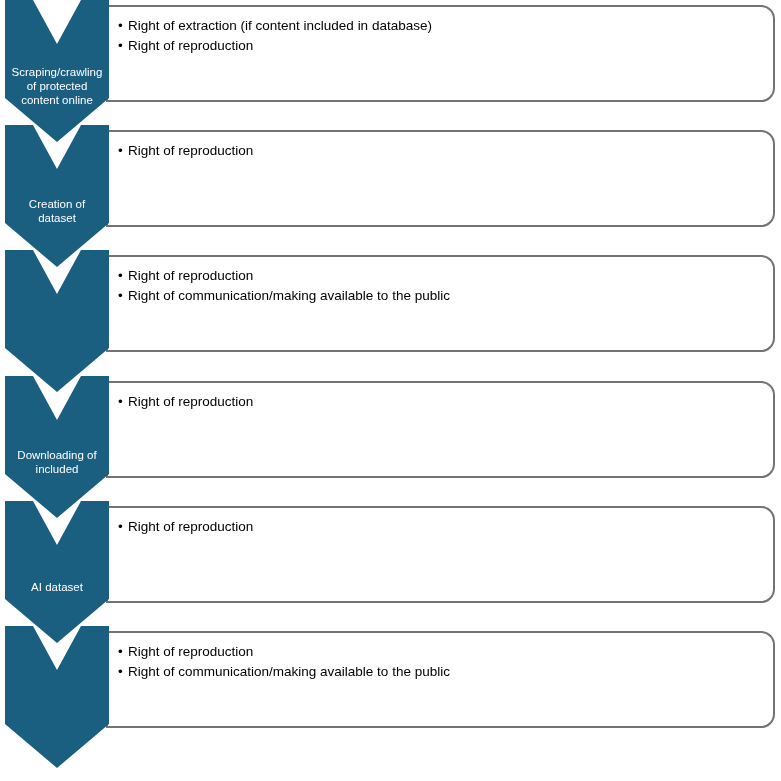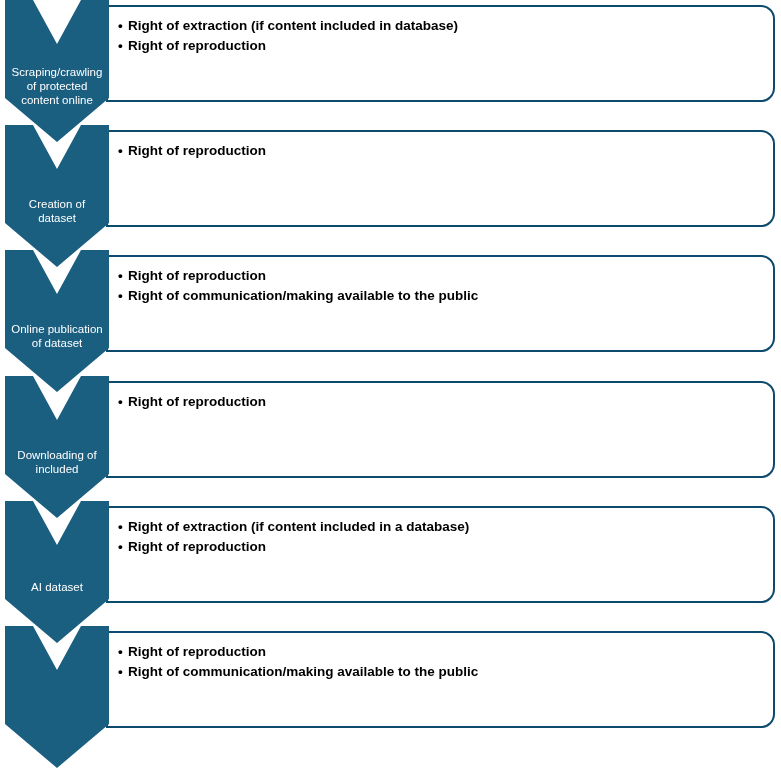--- a/index.html
+++ b/index.html
@@ -60,25 +60,24 @@
     pointer-events: none;
   }
 
   
   .box {
     position: absolute;
     left: 106px;
     top: 5px;
     width: 669px;
     height: 97px;
-    border: 2px solid #0c4a6e;
+    border: 2px solid #737373;
     border-radius: 0 14px 14px 0;
     background: #ffffff;
     z-index: 1;
-    font-weight: bold;
   }
   .bullets {
     margin: 0;
     padding: 9px 10px 0 10px;
     list-style: none;
   }
   .bullets li {
     position: relative;
     padding-left: 10px;
     font-size: 13.5px;
@@ -135,42 +134,39 @@
       <div class="box">
         <ul class="bullets">
           <li>Right of reproduction</li>
           <li>Right of communication/making available to the public</li>
         </ul>
       </div>
       <div class="chevron">
         <svg viewBox="0 0 104 142" xmlns="http://www.w3.org/2000/svg">
           <path d="M0,0 L28,0 L52,44 L76,0 L104,0 L104,98 L52,142 L0,98 Z" fill="#1A5E80"></path>
         </svg>
-        <div class="chevron-label">Online publication
-of dataset</div>
       </div>
     </div>
     <div class="flow-row" style="top: 376px;">
       <div class="box">
         <ul class="bullets">
           <li>Right of reproduction</li>
         </ul>
       </div>
       <div class="chevron">
         <svg viewBox="0 0 104 142" xmlns="http://www.w3.org/2000/svg">
           <path d="M0,0 L28,0 L52,44 L76,0 L104,0 L104,98 L52,142 L0,98 Z" fill="#1A5E80"></path>
         </svg>
         <div class="chevron-label">Downloading of
 included</div>
       </div>
     </div>
     <div class="flow-row" style="top: 501px;">
       <div class="box">
         <ul class="bullets">
-          <li>Right of extraction (if content included in a database)</li>
           <li>Right of reproduction</li>
         </ul>
       </div>
       <div class="chevron">
         <svg viewBox="0 0 104 142" xmlns="http://www.w3.org/2000/svg">
           <path d="M0,0 L28,0 L52,44 L76,0 L104,0 L104,98 L52,142 L0,98 Z" fill="#1A5E80"></path>
         </svg>
         <div class="chevron-label">AI dataset</div>
       </div>
     </div>

